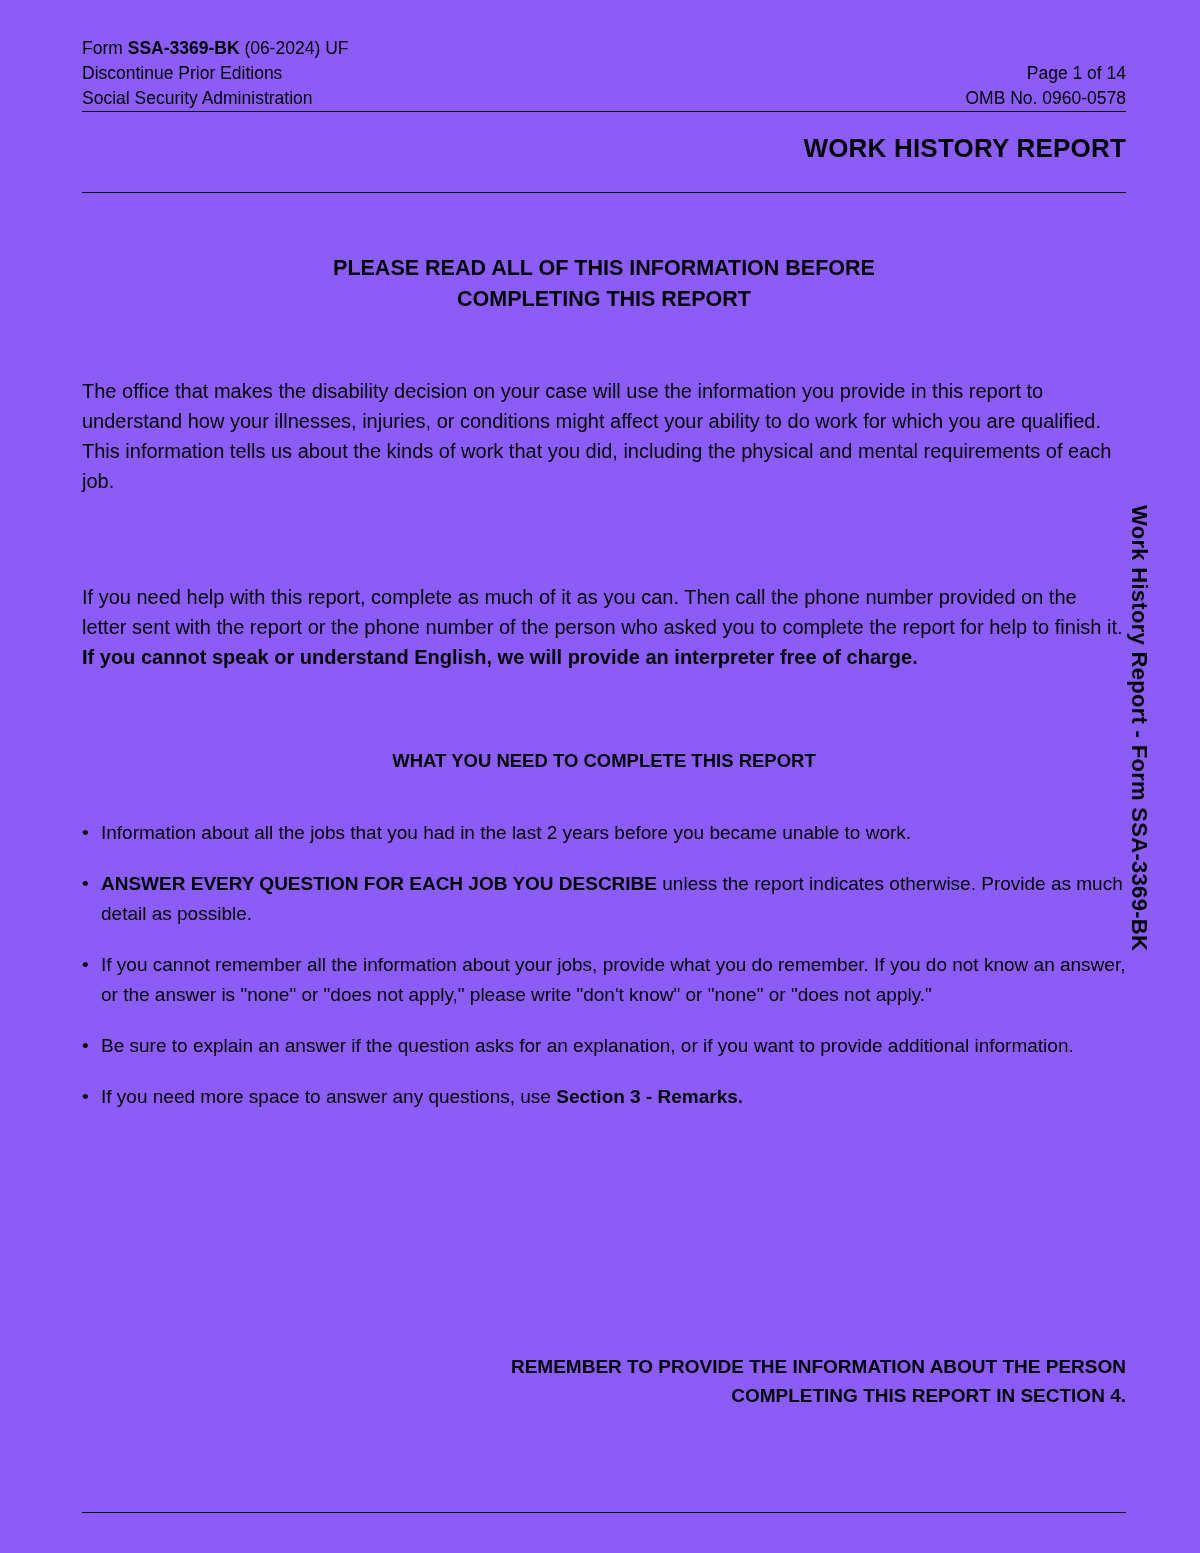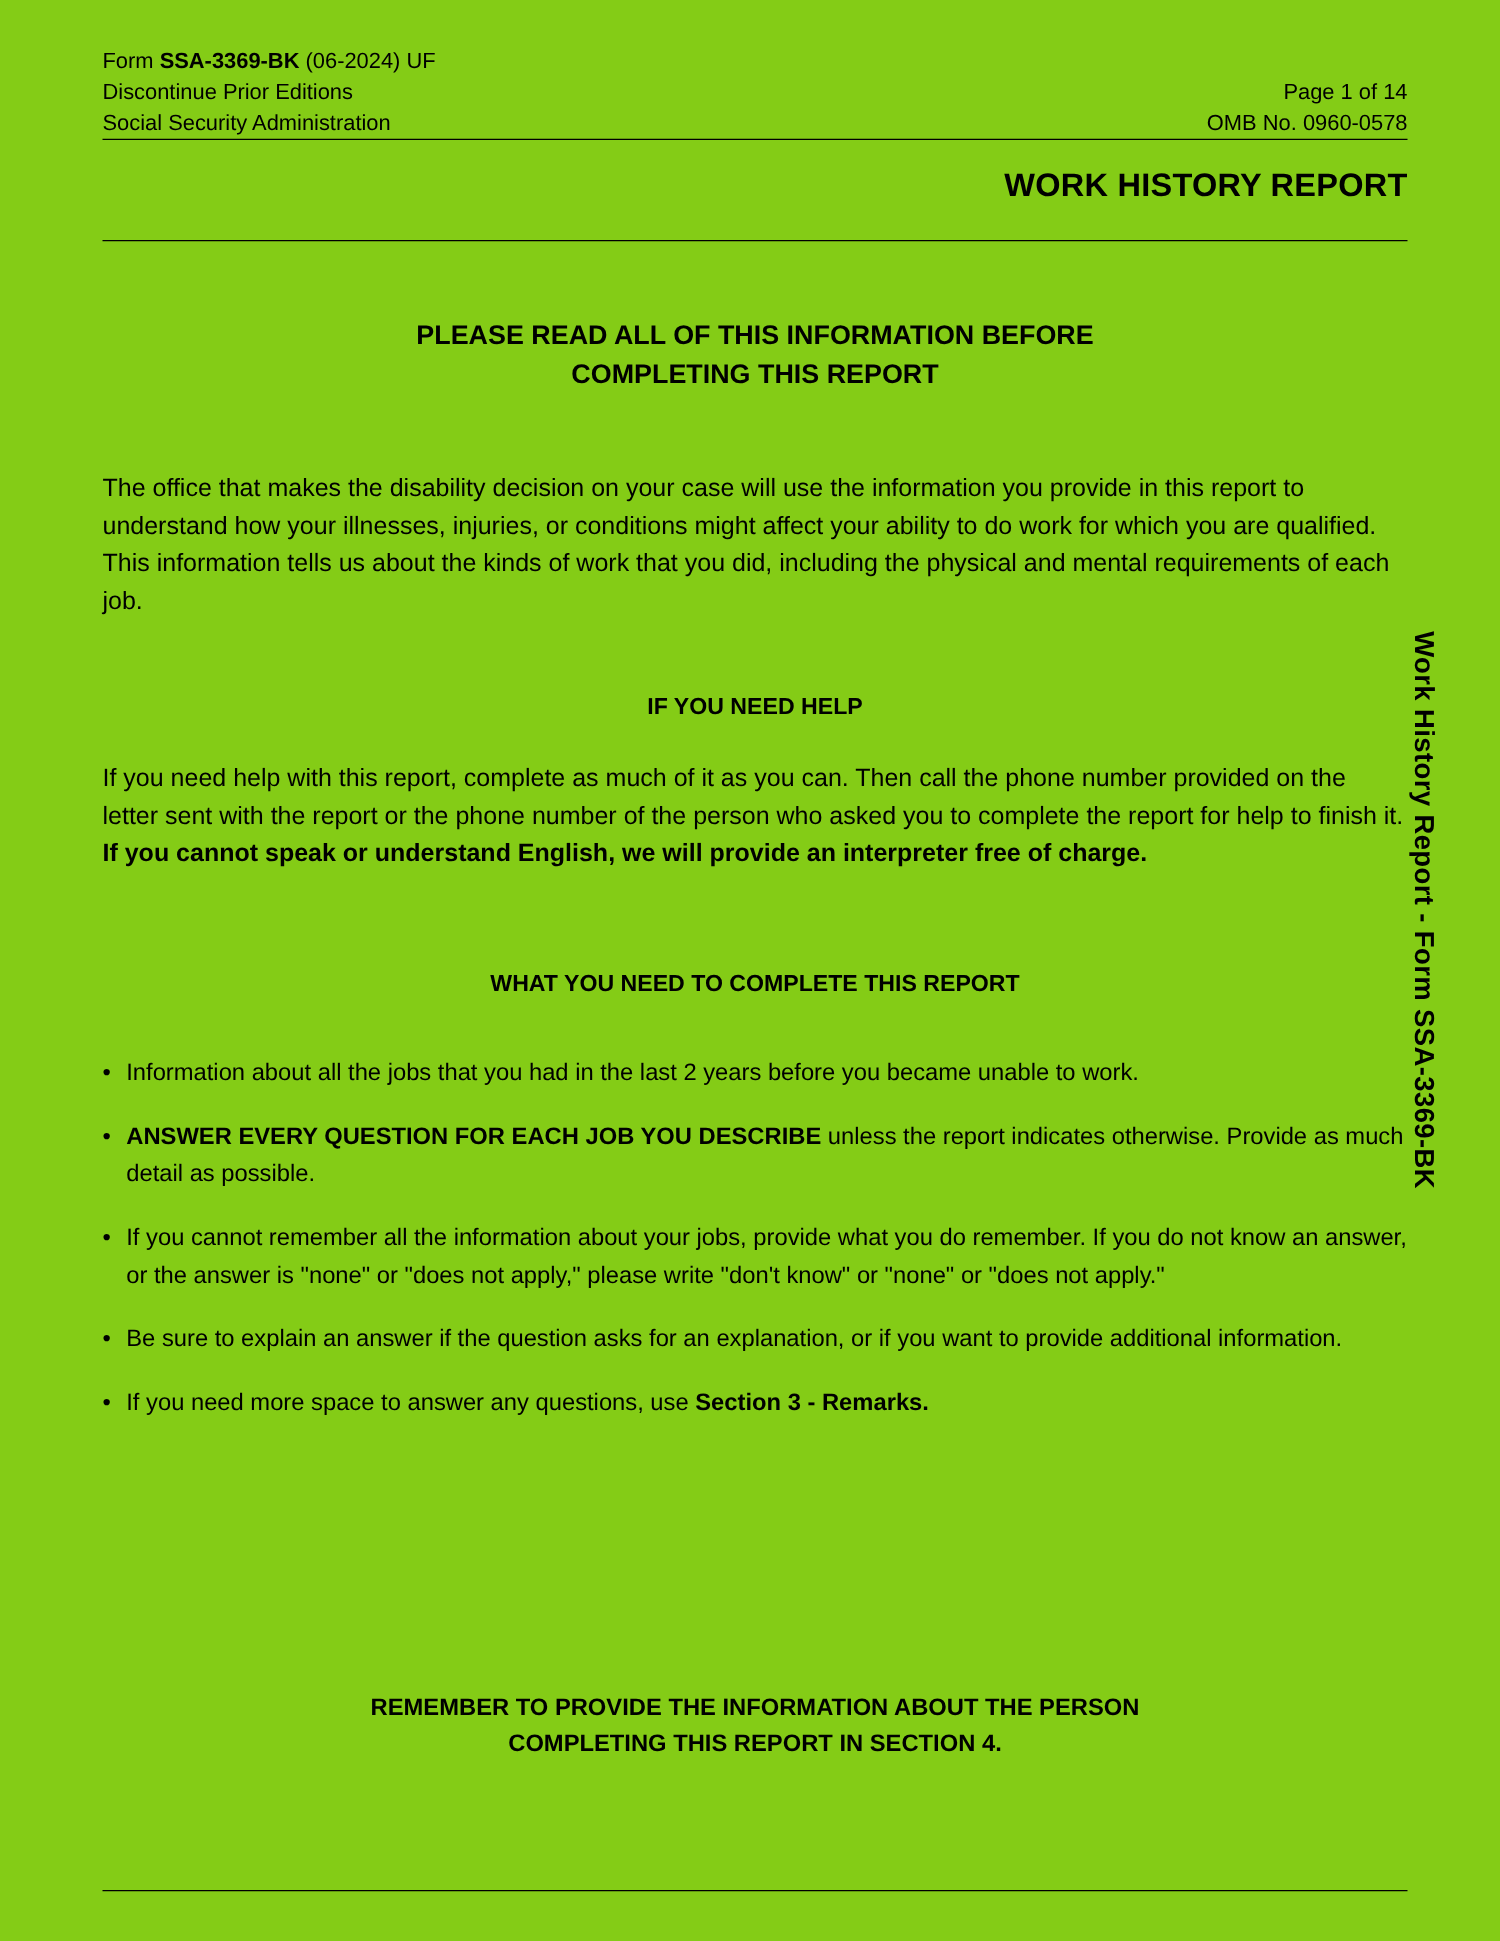--- a/index.html
+++ b/index.html
@@ -11,21 +11,21 @@
   body {
     font-family: "Liberation Sans", sans-serif;
     color: #000000;
     -webkit-font-smoothing: antialiased;
   }
   #page {
     position: relative;
     width: 1200px;
     height: 1553px;
     margin: 0 auto;
-    background: #84cc16;
+    background: #8b5cf6;
     overflow: hidden;
   }
 
   
   .header {
     position: absolute;
     left: 82px;
     top: 36px;
     width: 1044px;
     display: flex;
@@ -121,21 +121,21 @@
   .spacer-md { height: 30px; }
   .spacer-sm { height: 20px; }
   .spacer-xl { height: 56px; }
 
   
   .reminder {
     position: absolute;
     left: 82px;
     top: 1352px;
     width: 1044px;
-    text-align: center;
+    text-align: right;
     font-size: 19px;
     font-weight: bold;
     line-height: 29px;
   }
 
   
   .side-label {
     position: absolute;
     left: 1113px;
     top: 505px;
@@ -188,21 +188,20 @@
       <div>PLEASE READ ALL OF THIS INFORMATION BEFORE</div>
       <div>COMPLETING THIS REPORT</div>
     </div>
 
     <div class="spacer-lg"></div>
 
     <p class="para">The office that makes the disability decision on your case will use the information you provide in this report to understand how your illnesses, injuries, or conditions might affect your ability to do work for which you are qualified. This information tells us about the kinds of work that you did, including the physical and mental requirements of each job.</p>
 
     <div class="spacer-xl"></div>
 
-    <div class="section-heading">IF YOU NEED HELP</div>
 
     <div class="spacer-md"></div>
 
     <p class="para"><span>If you need help with this report, complete as much of it as you can. Then call the phone number provided on the letter sent with the report or the phone number of the person who asked you to complete the report for help to finish it. </span><span class="b">If you cannot speak or understand English, we will provide an interpreter free of charge.</span></p>
 
     <div class="spacer-xl"></div>
     <div class="spacer-sm"></div>
 
     <div class="section-heading">WHAT YOU NEED TO COMPLETE THIS REPORT</div>
 

